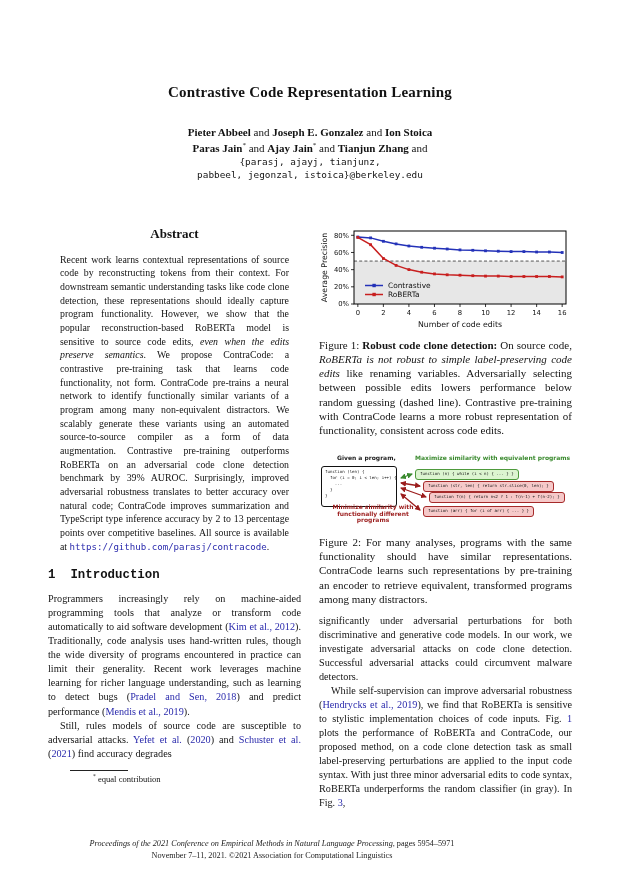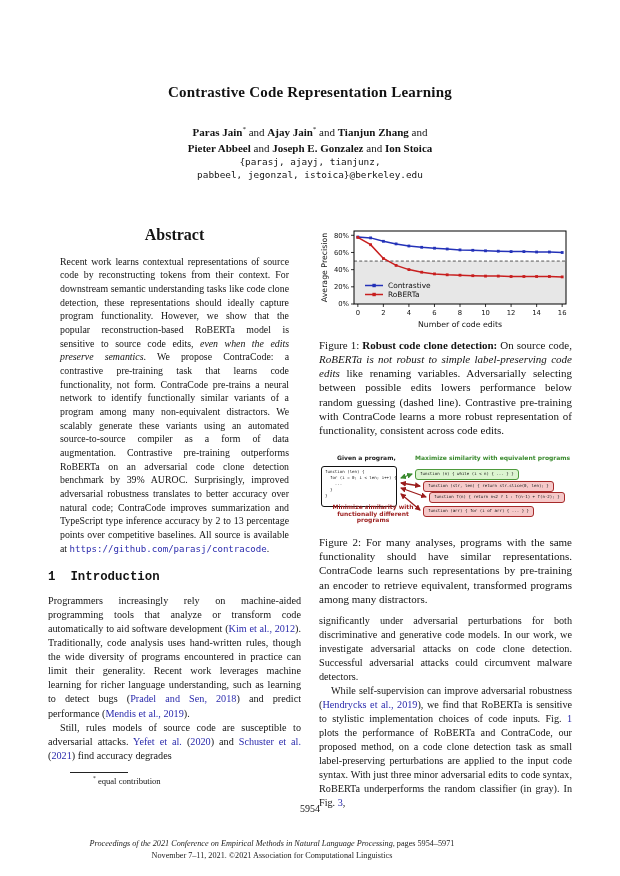--- a/index.html
+++ b/index.html
@@ -14,21 +14,21 @@
   .title{font-size:15px;font-weight:700;text-align:center;margin:0 0 24px 0;letter-spacing:.2px;}
   .authors{text-align:center;font-size:11px;line-height:1.42;}
   .author-line .seg-b{font-weight:700;}
   .affiliation{text-align:center;font-size:11px;margin-top:1px;}
   .email-line{text-align:center;font-family:"DejaVu Sans Mono",monospace;font-size:9.4px;line-height:1.35;}
 
   
   .columns{display:flex;gap:18px;margin-top:44px;}
   .col{width:253px;flex:0 0 253px;}
 
-  .abstract-heading{font-size:16px;font-weight:700;text-align:center;margin:0 0 11px 0;}
+  .abstract-heading{font-size:13px;font-weight:700;text-align:center;margin:0 0 11px 0;}
   .abstract-body{font-size:9.85px;line-height:1.39;text-align:justify;margin:0 12px;}
   .section-heading{font-size:12.4px;font-weight:700;margin:15px 0 10px 0;font-family:Liberation Mono, monospace;}
   .section-heading .sec-num{margin-right:15px;}
   .body-p{font-size:10.2px;line-height:1.375;text-align:justify;margin:0;}
   .body-p.indent{text-indent:12px;}
   .seg-i{font-style:italic;}
   .seg-b{font-weight:700;}
   .seg-link{color:#2a2aac;}
   .seg-code{font-family:"DejaVu Sans Mono",monospace;color:#2a2aac;font-size:9.1px;}
   sup{font-size:64%;line-height:0;}
@@ -74,22 +74,22 @@
   .footer{position:absolute;left:0;top:838px;width:544px;text-align:center;font-size:8.2px;line-height:1.45;color:#222;}
 </style>
 </head>
 <body>
 
 <div class="page">
 
   <h1 class="title">Contrastive Code Representation Learning</h1>
 
   <div class="authors">
+    <div class="author-line"><span class="seg-b">Pieter Abbeel</span><span> and </span><span class="seg-b">Joseph E. Gonzalez</span><span> and </span><span class="seg-b">Ion Stoica</span></div>
     <div class="author-line"><span class="seg-b">Paras Jain</span><sup>*</sup><span> and </span><span class="seg-b">Ajay Jain</span><sup>*</sup><span> and </span><span class="seg-b">Tianjun Zhang</span><span> and</span></div>
-    <div class="author-line"><span class="seg-b">Pieter Abbeel</span><span> and </span><span class="seg-b">Joseph E. Gonzalez</span><span> and </span><span class="seg-b">Ion Stoica</span></div>
     <div class="email-line">{parasj, ajayj, tianjunz,</div>
     <div class="email-line">pabbeel, jegonzal, istoica}@berkeley.edu</div>
   </div>
 
   <div class="columns">
 
     <div class="col">
       <h2 class="abstract-heading">Abstract</h2>
       <p class="abstract-body"><span>Recent work learns contextual representations of source code by reconstructing tokens from their context. For downstream semantic understanding tasks like code clone detection, these representations should ideally capture program functionality. However, we show that the popular reconstruction-based RoBERTa model is sensitive to source code edits, </span><span class="seg-i">even when the edits preserve semantics</span><span>. We propose ContraCode: a contrastive pre-training task that learns code functionality, not form. ContraCode pre-trains a neural network to identify functionally similar variants of a program among many non-equivalent distractors. We scalably generate these variants using an automated source-to-source compiler as a form of data augmentation. Contrastive pre-training outperforms RoBERTa on an adversarial code clone detection benchmark by 39% AUROC. Surprisingly, improved adversarial robustness translates to better accuracy over natural code; ContraCode improves summarization and TypeScript type inference accuracy by 2 to 13 percentage points over competitive baselines. All source is available at </span><span class="seg-code">https://github.com/parasj/contracode</span><span>.</span></p>
 
@@ -220,19 +220,18 @@
           <div class="fig2-label fig2-min">Minimize similarity with functionally different programs</div>
         </div>
         <figcaption class="fig-caption"><span>Figure 2: For many analyses, programs with the same functionality should have similar representations. ContraCode learns such representations by pre-training an encoder to retrieve equivalent, transformed programs among many distractors.</span></figcaption>
       </figure>
 
       <p class="body-p"><span>significantly under adversarial perturbations for both discriminative and generative code models. In our work, we investigate adversarial attacks on code clone detection. Successful adversarial attacks could circumvent malware detectors.</span></p>
       <p class="body-p indent"><span>While self-supervision can improve adversarial robustness (</span><span class="seg-link">Hendrycks et al., 2019</span><span>), we find that RoBERTa is sensitive to stylistic implementation choices of code inputs. Fig. </span><span class="seg-link">1</span><span> plots the performance of RoBERTa and ContraCode, our proposed method, on a code clone detection task as small label-preserving perturbations are applied to the input code syntax. With just three minor adversarial edits to code syntax, RoBERTa underperforms the random classifier (in gray). In Fig. </span><span class="seg-link">3</span><span>,</span></p>
     </div>
   </div>
 
-  <div class="page-number">5954</div>
 
   <div class="footer">
     <div><span class="seg-i">Proceedings of the 2021 Conference on Empirical Methods in Natural Language Processing</span><span>, pages 5954–5971</span></div>
     <div>November 7–11, 2021. ©2021 Association for Computational Linguistics</div>
   </div>
 </div>
 
 </body></html>

